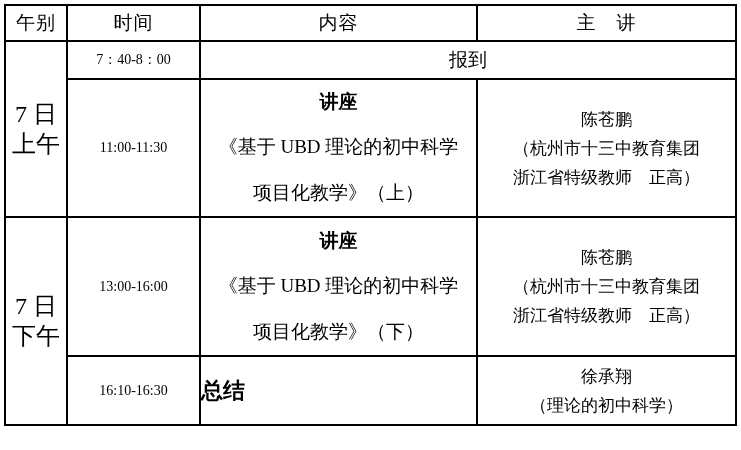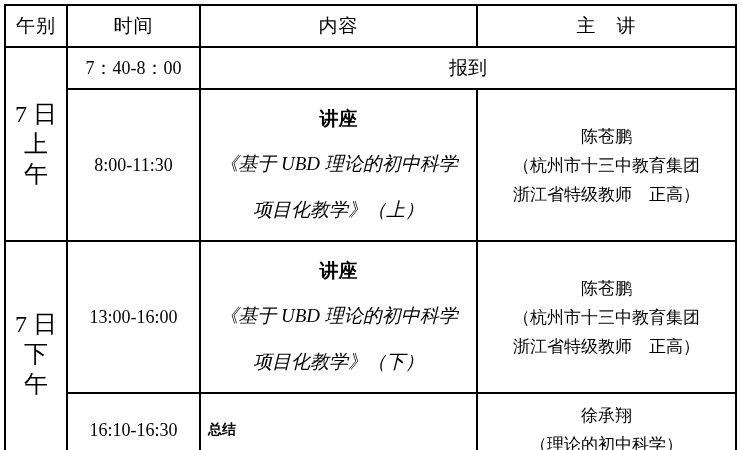--- a/index.html
+++ b/index.html
@@ -13,21 +13,21 @@
     color: #000000;
   }
   table.schedule {
     border-collapse: collapse;
     table-layout: fixed;
     margin: 4px 0 0 4px;
     width: 731px;
   }
   table.schedule td {
     border: 2px solid #000000;
-    padding: 7px;
+    padding: 0;
     vertical-align: middle;
     overflow: hidden;
   }
   
   col.c-period  { width: 62px; }
   col.c-time    { width: 133px; }
   col.c-content { width: 277px; }
   col.c-speaker { width: 259px; }
 
   
@@ -43,43 +43,43 @@
     letter-spacing: 1px;
   }
   td.period-cell {
     text-align: center;
     font-size: 24px;
     line-height: 30px;
   }
   td.period-cell span { display: block; }
   td.time-cell {
     text-align: center;
-    font-size: 18px;
+    font-size: 14px;
     font-family: "Liberation Serif", "DejaVu Serif", serif;
   }
   td.reg-cell {
     text-align: center;
     font-size: 19px;
     margin-top: 8px;
   }
   td.content-cell {
     text-align: center;
     font-size: 19px;
     padding-left: 12px;
     line-height: 46px;
   }
   td.content-cell .lecture-label {
     font-weight: bold;
     display: block;
     line-height: 44px;
   }
-  td.content-cell .content-line { display: block; font-style: italic; }
+  td.content-cell .content-line { display: block; }
   td.summary-cell {
     text-align: left;
-    font-size: 14px;
+    font-size: 22px;
     padding-left: 12px;
     font-weight: bold;
   }
   td.speaker-cell {
     text-align: center;
     font-size: 17px;
     line-height: 29px;
     margin-top: 40px;
   }
   td.speaker-cell span { display: block; }
@@ -106,21 +106,21 @@
   <tr class="r-reg">
     <td class="period-cell" rowspan="2">
       <span>7 日</span>
       <span>上午</span>
     </td>
     <td class="time-cell">7：40-8：00</td>
     <td class="reg-cell" colspan="2">报到</td>
   </tr>
 
   <tr class="r-morning">
-    <td class="time-cell">8:00-11:30</td>
+    <td class="time-cell">11:00-11:30</td>
     <td class="content-cell">
       <span class="lecture-label">讲座</span>
       <span class="content-line">《基于 UBD 理论的初中科学</span>
       <span class="content-line">项目化教学》（上）</span>
     </td>
     <td class="speaker-cell">
       <span>陈苍鹏</span>
       <span>（杭州市十三中教育集团</span>
       <span>浙江省特级教师　正高）</span>
     </td>

